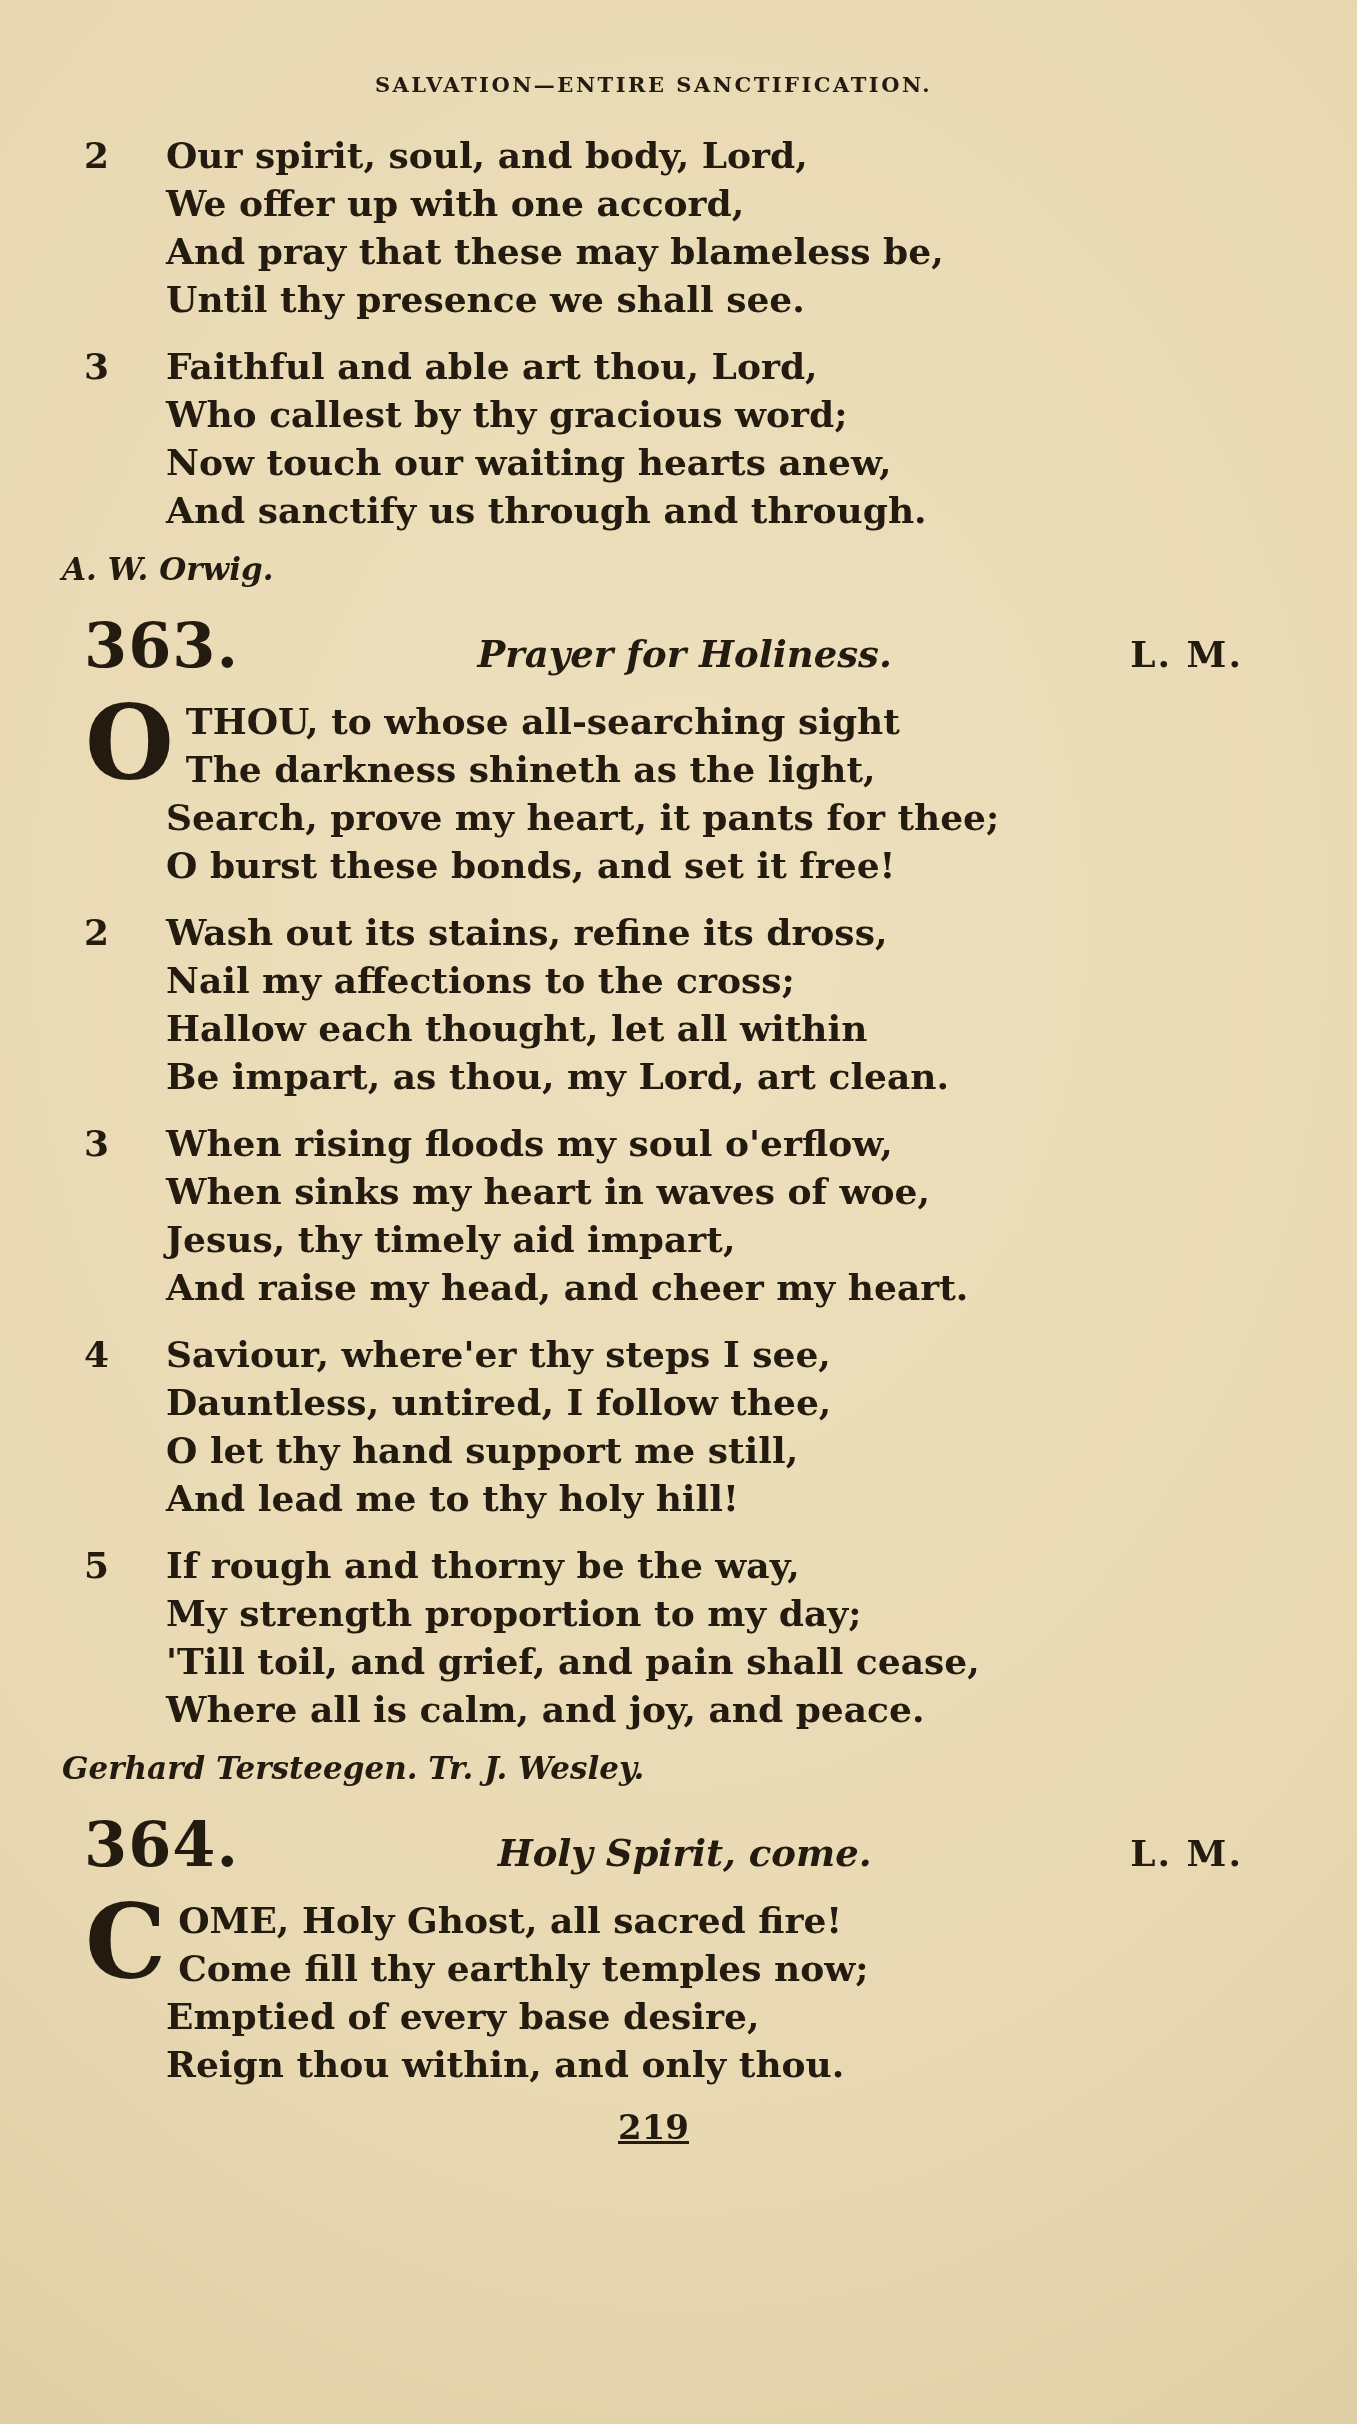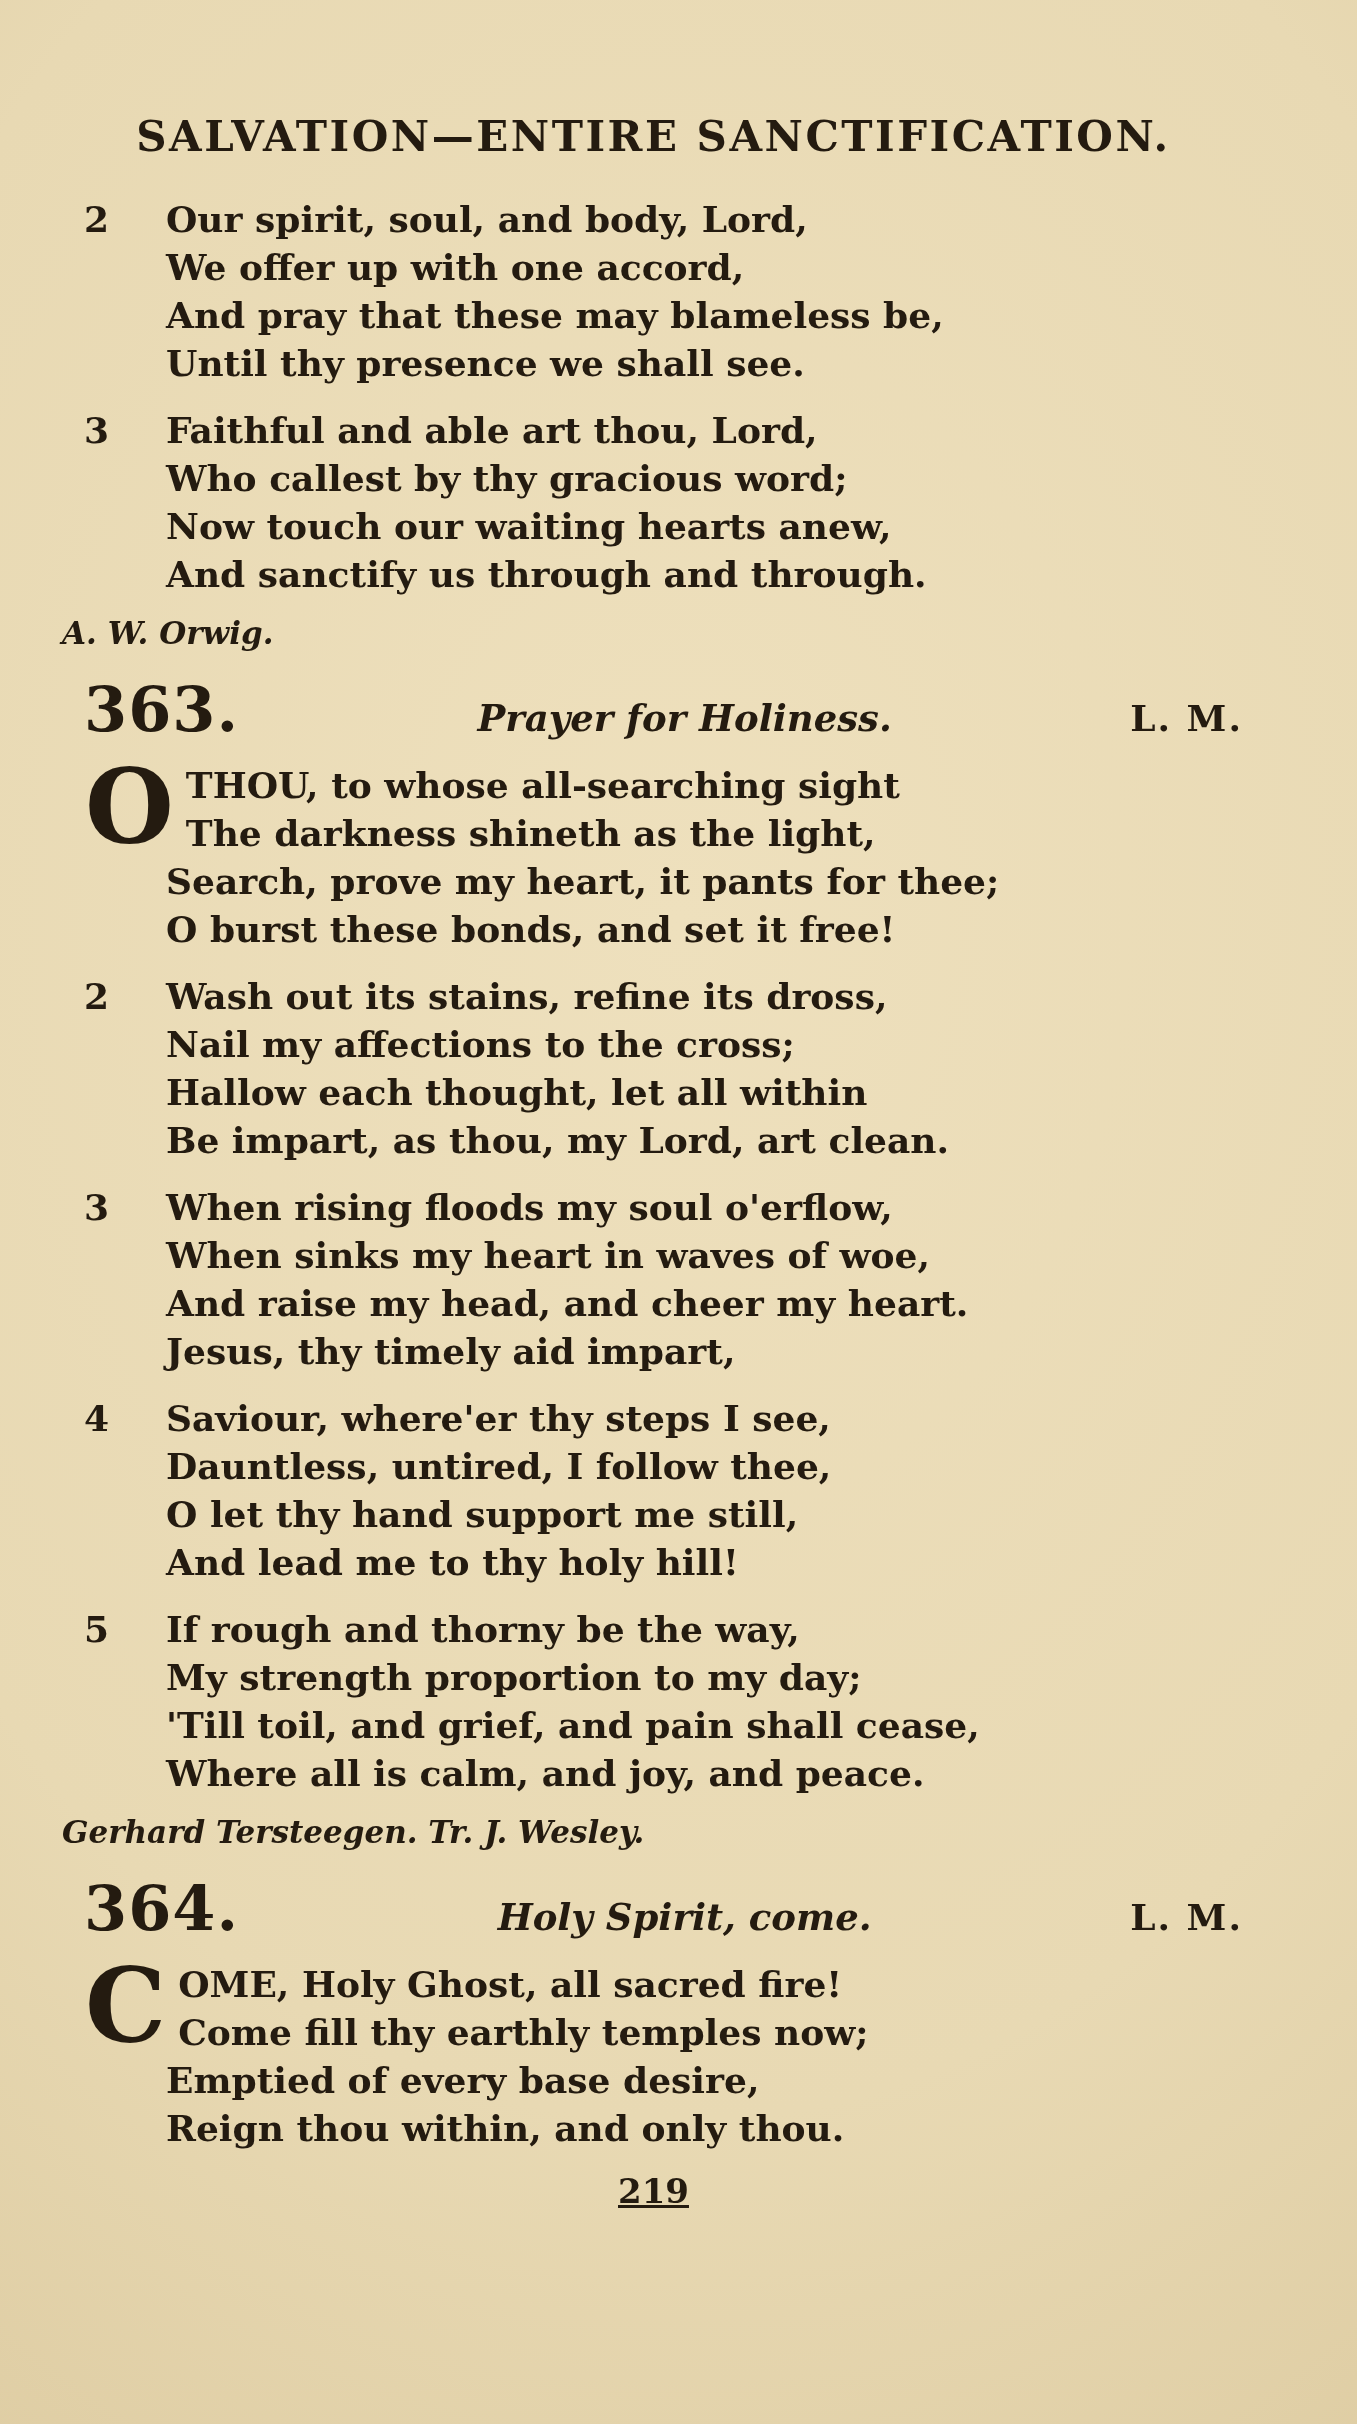--- a/index.html
+++ b/index.html
@@ -11,25 +11,24 @@
       radial-gradient(ellipse 120% 90% at 50% 38%, #eee0bd 0%, #e8d9b3 55%, #d9c69a 100%);
     font-family: "DejaVu Serif", "Liberation Serif", serif;
     font-weight: 700;
     color: #241b10;
   }
   .content {
     padding: 72px 112px 0 62px;
   }
   .page-header {
     text-align: center;
-    font-size: 42px;
+    font-size: 21px;
     letter-spacing: 2.5px;
     margin-bottom: 34px;
     white-space: nowrap;
-    margin-top: 40px;
   }
   .verse {
     position: relative;
     padding-left: 56px;
     font-size: 36px;
     line-height: 48px;
     margin-bottom: 19px;
   }
   .verse-num {
     position: absolute;
@@ -132,22 +131,22 @@
         <div class="line">Hallow each thought, let all within</div>
         <div class="line">Be impart, as thou, my Lord, art clean.</div>
       </div>
   </div>
 
   <div class="verse">
     <span class="verse-num">3</span>
     <div>
         <div class="line">When rising floods my soul o'erflow,</div>
         <div class="line">When sinks my heart in waves of woe,</div>
+        <div class="line">Jesus, thy timely aid impart,</div>
         <div class="line">And raise my head, and cheer my heart.</div>
-        <div class="line">Jesus, thy timely aid impart,</div>
       </div>
   </div>
 
   <div class="verse">
     <span class="verse-num">4</span>
     <div>
         <div class="line">Saviour, where'er thy steps I see,</div>
         <div class="line">Dauntless, untired, I follow thee,</div>
         <div class="line">O let thy hand support me still,</div>
         <div class="line">And lead me to thy holy hill!</div>

